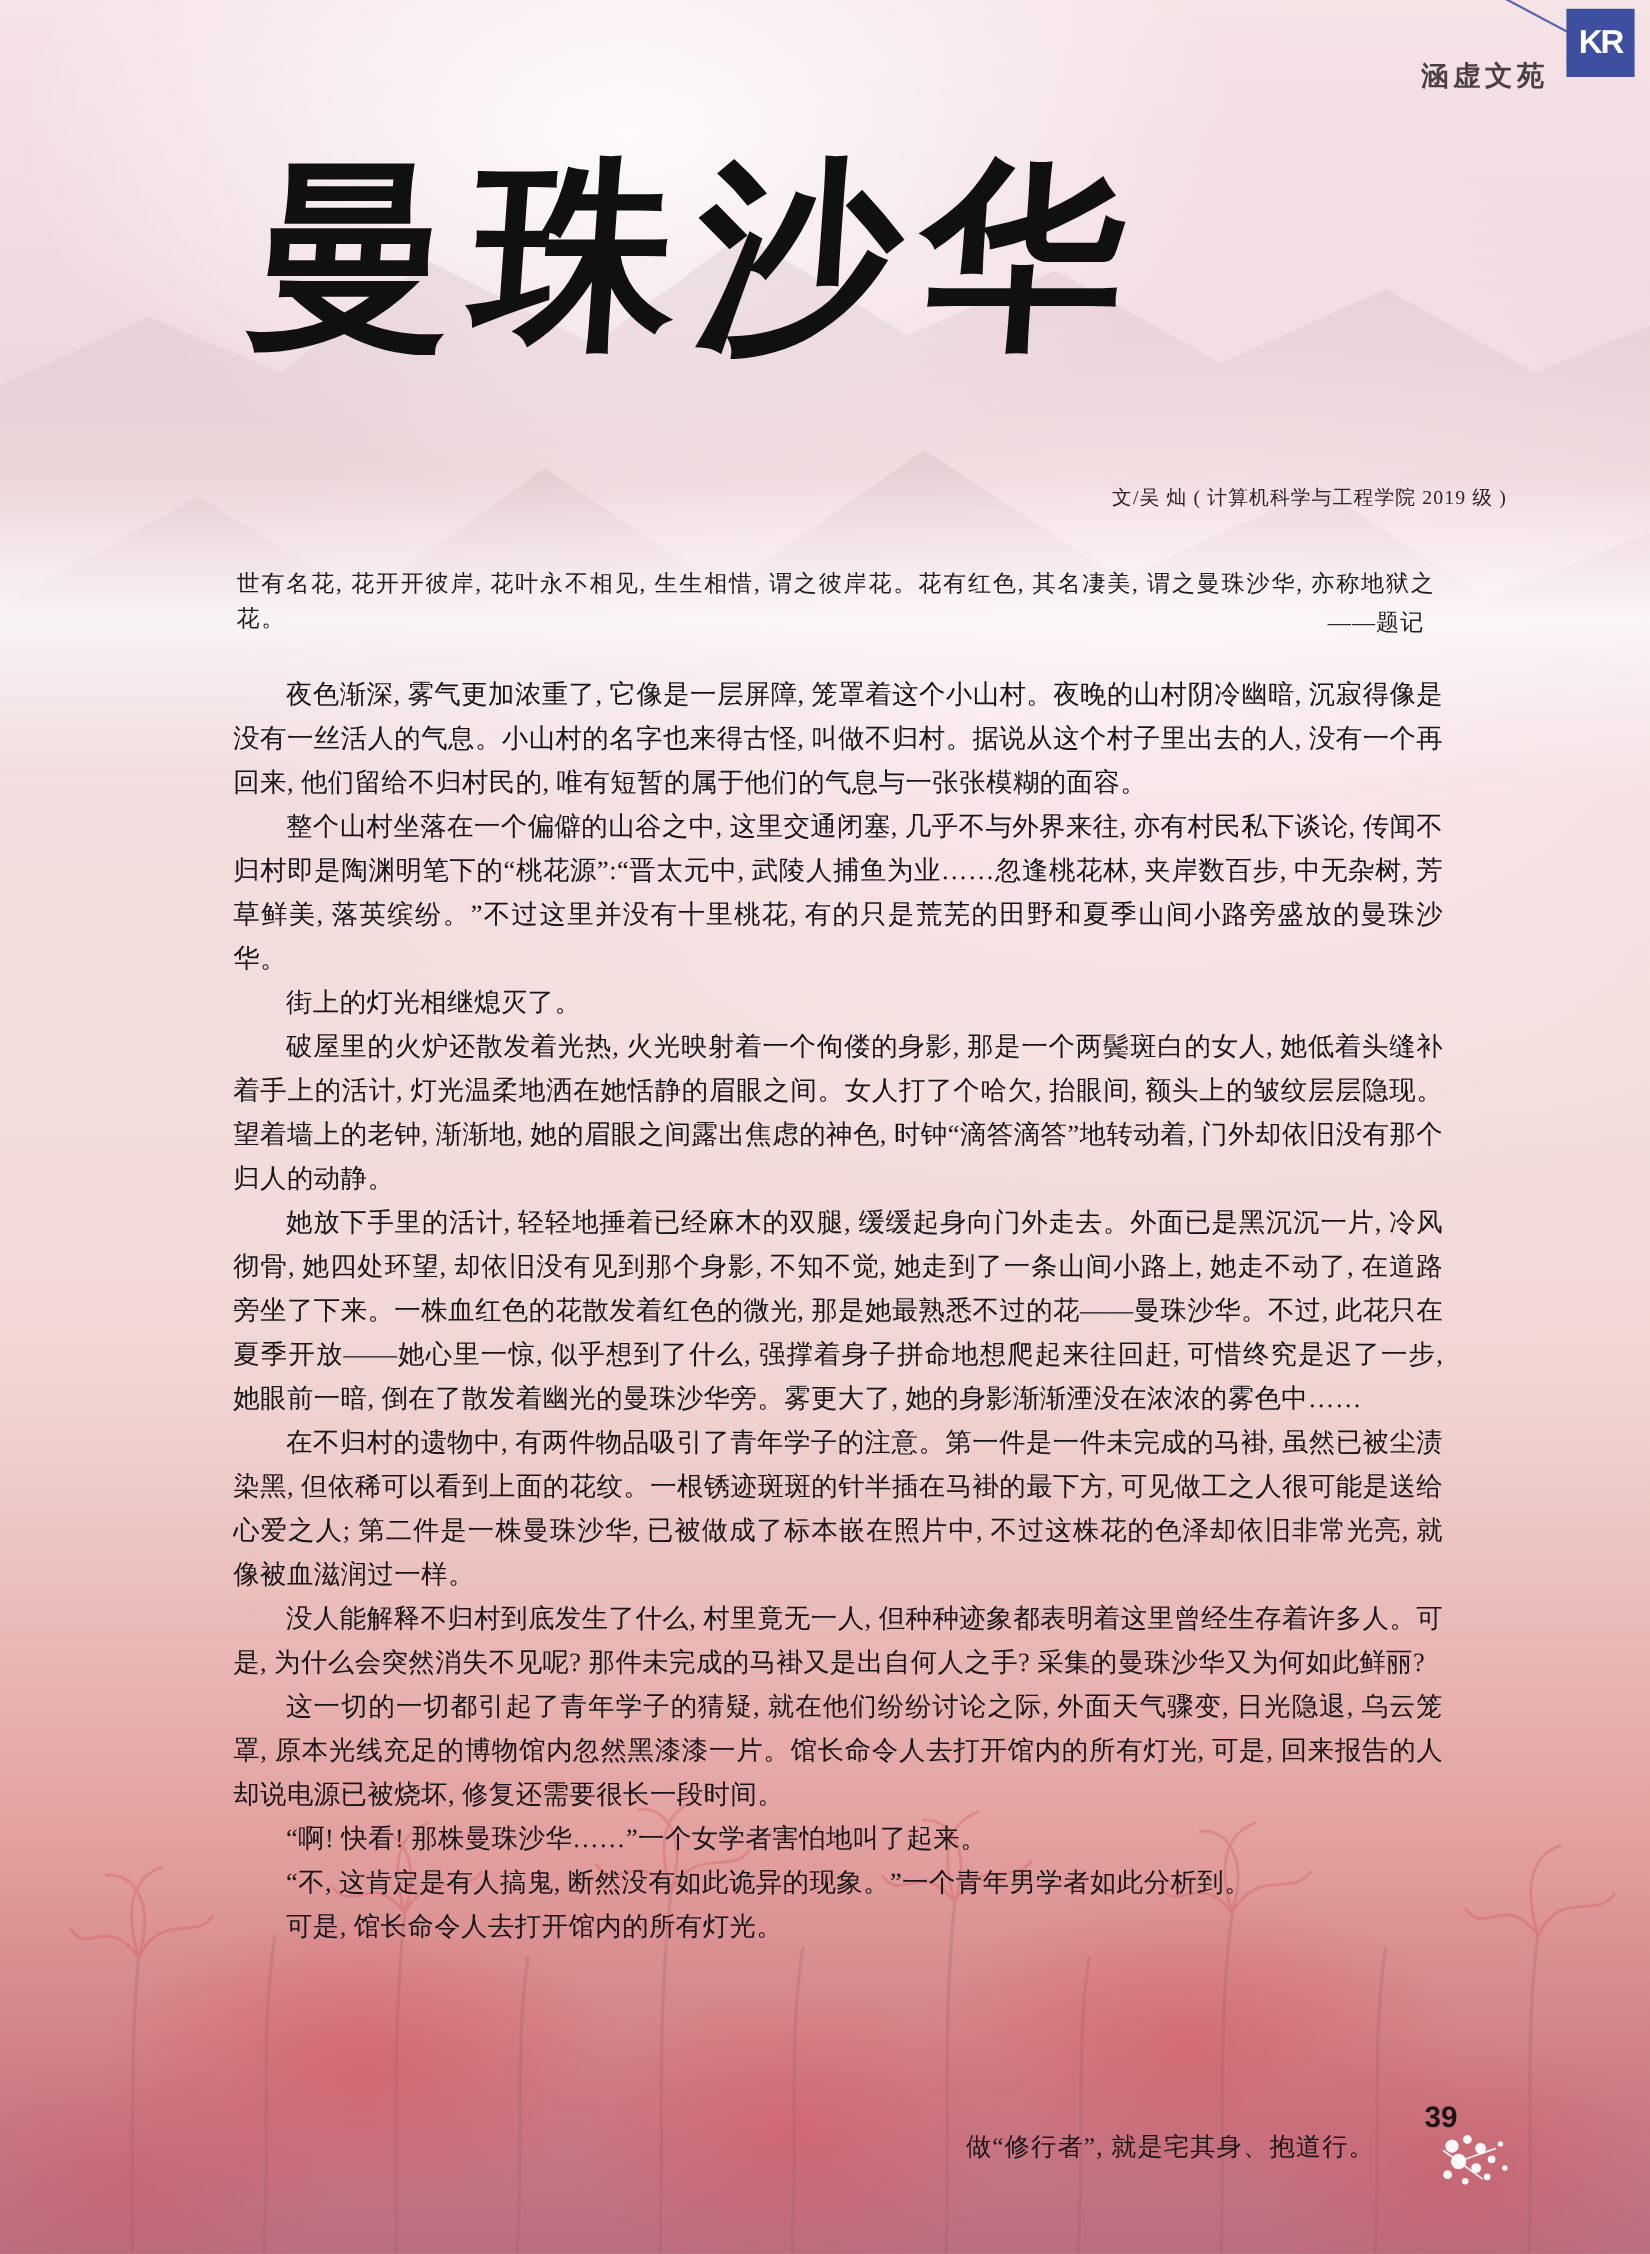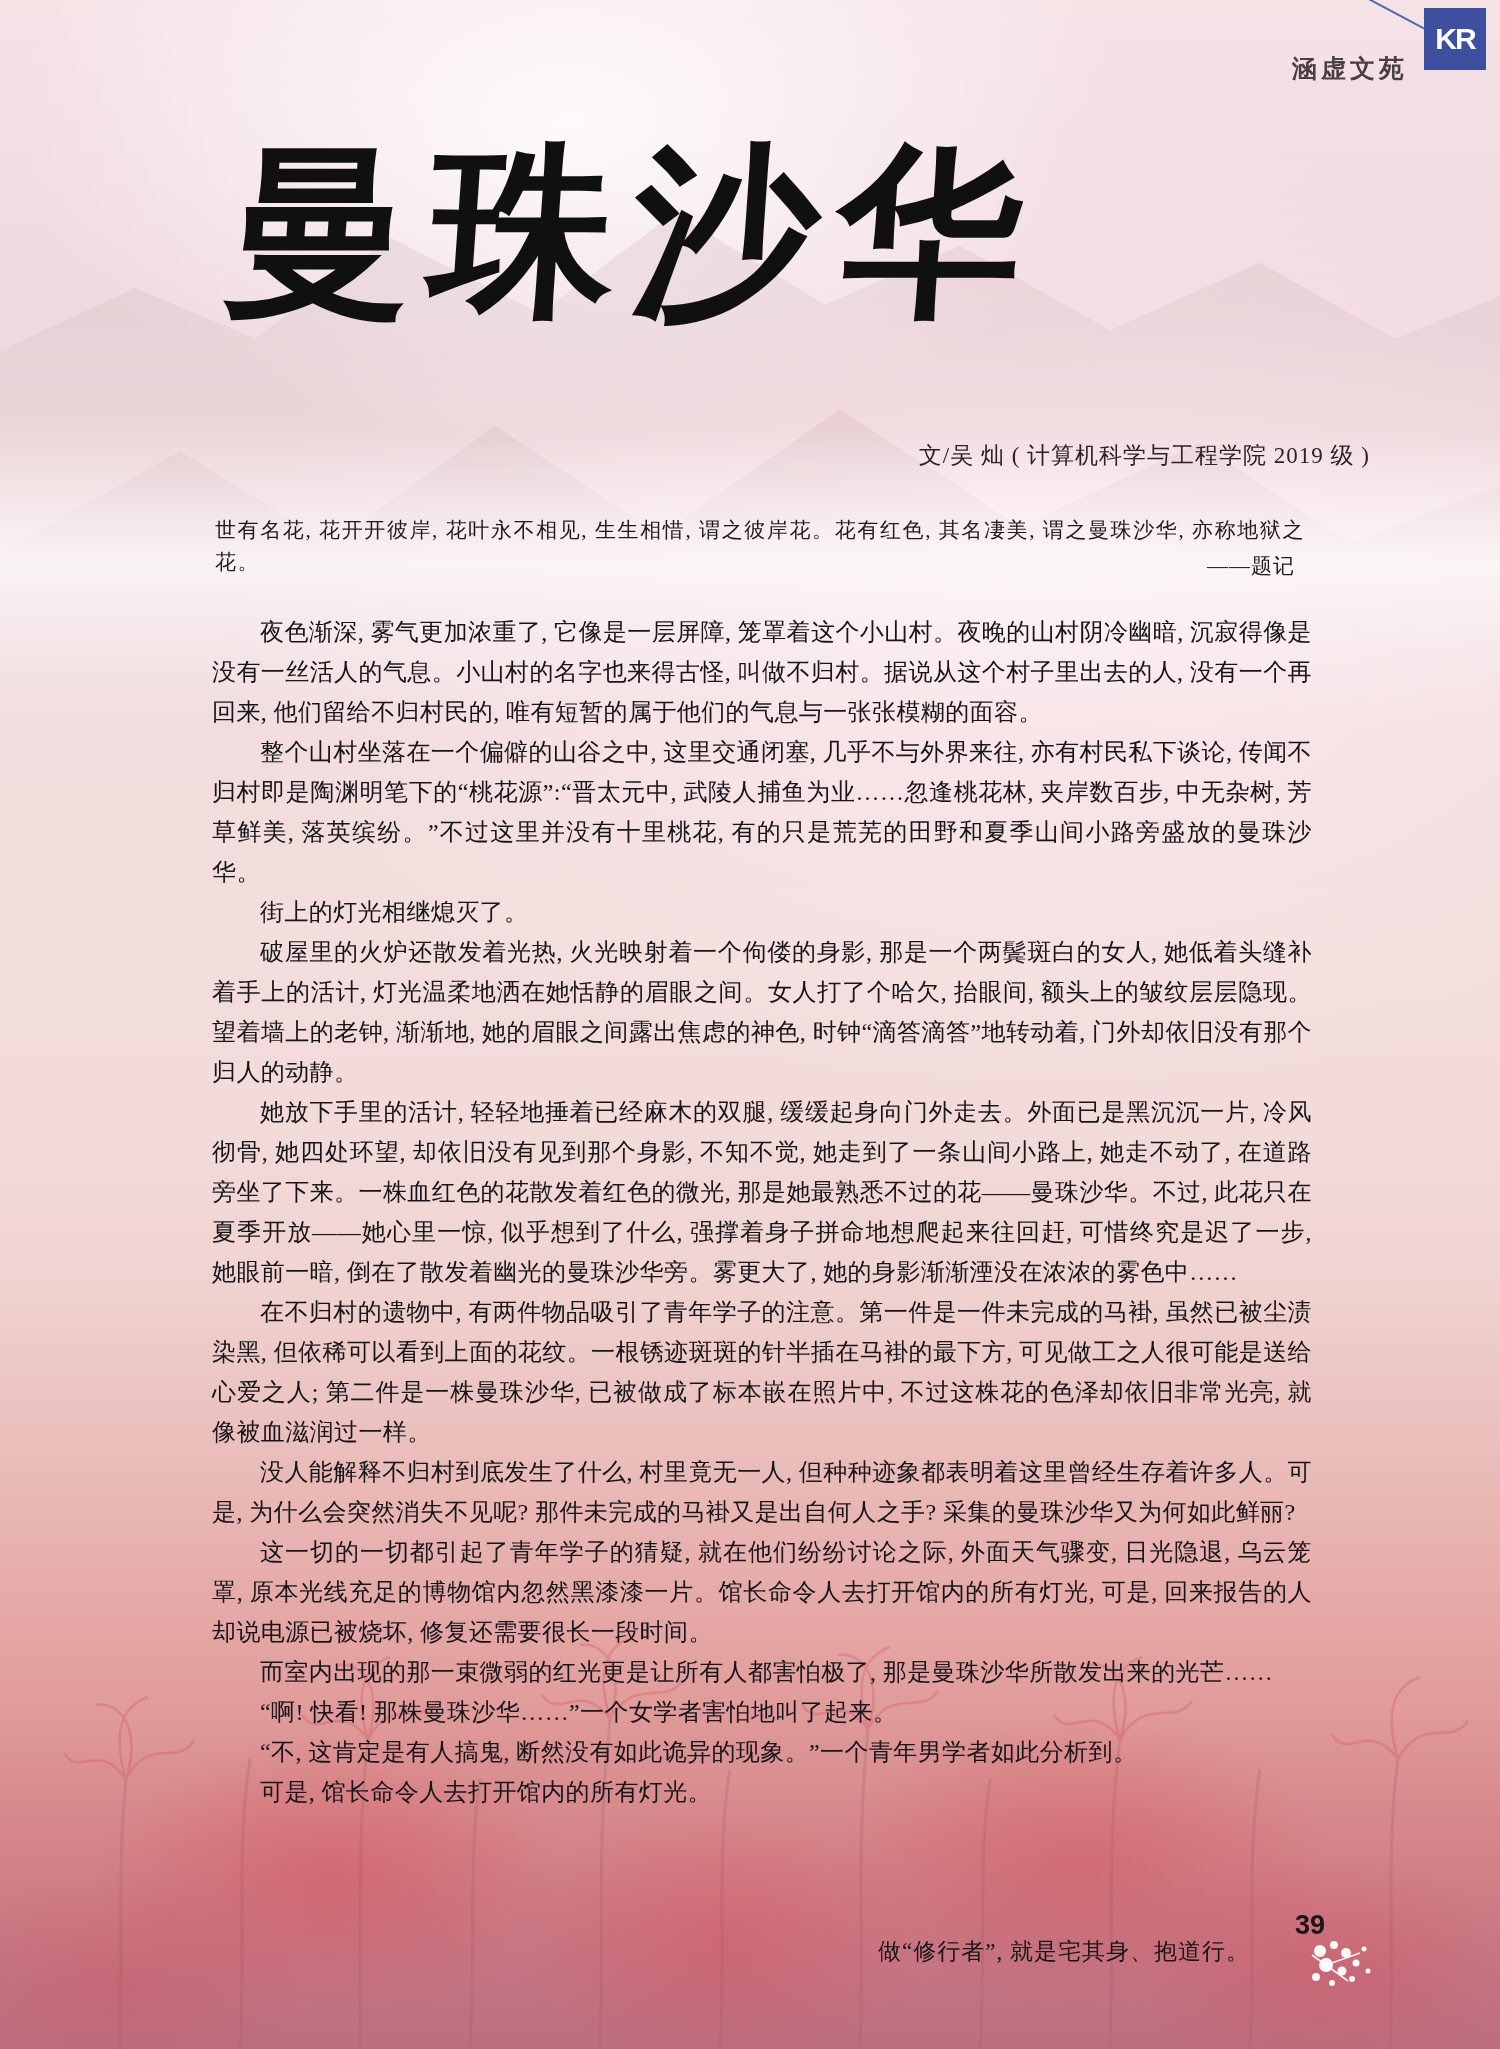--- a/index.html
+++ b/index.html
@@ -178,21 +178,21 @@
     color: #101010;
     letter-spacing: 18px;
     white-space: nowrap;
     transform: skewX(-4deg);
   }
 
   .byline {
     position: absolute;
     top: 440px;
     right: 130px;
-    font-size: 23px;
+    font-size: 18px;
     color: #2a2226;
     font-family: "Liberation Serif", serif;
     letter-spacing: 1px;
     text-align: center;
   }
 
   
   .epigraph {
     position: absolute;
     top: 515px;
@@ -313,21 +313,20 @@
 
   <div class="body-text" id="body-text">
       <p>夜色渐深, 雾气更加浓重了, 它像是一层屏障, 笼罩着这个小山村。夜晚的山村阴冷幽暗, 沉寂得像是没有一丝活人的气息。小山村的名字也来得古怪, 叫做不归村。据说从这个村子里出去的人, 没有一个再回来, 他们留给不归村民的, 唯有短暂的属于他们的气息与一张张模糊的面容。</p>
       <p>整个山村坐落在一个偏僻的山谷之中, 这里交通闭塞, 几乎不与外界来往, 亦有村民私下谈论, 传闻不归村即是陶渊明笔下的“桃花源”:“晋太元中, 武陵人捕鱼为业……忽逢桃花林, 夹岸数百步, 中无杂树, 芳草鲜美, 落英缤纷。”不过这里并没有十里桃花, 有的只是荒芜的田野和夏季山间小路旁盛放的曼珠沙华。</p>
       <p>街上的灯光相继熄灭了。</p>
       <p>破屋里的火炉还散发着光热, 火光映射着一个佝偻的身影, 那是一个两鬓斑白的女人, 她低着头缝补着手上的活计, 灯光温柔地洒在她恬静的眉眼之间。女人打了个哈欠, 抬眼间, 额头上的皱纹层层隐现。望着墙上的老钟, 渐渐地, 她的眉眼之间露出焦虑的神色, 时钟“滴答滴答”地转动着, 门外却依旧没有那个归人的动静。</p>
       <p>她放下手里的活计, 轻轻地捶着已经麻木的双腿, 缓缓起身向门外走去。外面已是黑沉沉一片, 冷风彻骨, 她四处环望, 却依旧没有见到那个身影, 不知不觉, 她走到了一条山间小路上, 她走不动了, 在道路旁坐了下来。一株血红色的花散发着红色的微光, 那是她最熟悉不过的花——曼珠沙华。不过, 此花只在夏季开放——她心里一惊, 似乎想到了什么, 强撑着身子拼命地想爬起来往回赶, 可惜终究是迟了一步, 她眼前一暗, 倒在了散发着幽光的曼珠沙华旁。雾更大了, 她的身影渐渐湮没在浓浓的雾色中……</p>
       <p>在不归村的遗物中, 有两件物品吸引了青年学子的注意。第一件是一件未完成的马褂, 虽然已被尘渍染黑, 但依稀可以看到上面的花纹。一根锈迹斑斑的针半插在马褂的最下方, 可见做工之人很可能是送给心爱之人; 第二件是一株曼珠沙华, 已被做成了标本嵌在照片中, 不过这株花的色泽却依旧非常光亮, 就像被血滋润过一样。</p>
       <p>没人能解释不归村到底发生了什么, 村里竟无一人, 但种种迹象都表明着这里曾经生存着许多人。可是, 为什么会突然消失不见呢? 那件未完成的马褂又是出自何人之手? 采集的曼珠沙华又为何如此鲜丽?</p>
       <p>这一切的一切都引起了青年学子的猜疑, 就在他们纷纷讨论之际, 外面天气骤变, 日光隐退, 乌云笼罩, 原本光线充足的博物馆内忽然黑漆漆一片。馆长命令人去打开馆内的所有灯光, 可是, 回来报告的人却说电源已被烧坏, 修复还需要很长一段时间。</p>
-      <p>而室内出现的那一束微弱的红光更是让所有人都害怕极了, 那是曼珠沙华所散发出来的光芒……</p>
       <p>“啊! 快看! 那株曼珠沙华……”一个女学者害怕地叫了起来。</p>
       <p>“不, 这肯定是有人搞鬼, 断然没有如此诡异的现象。”一个青年男学者如此分析到。</p>
       <p>可是, 馆长命令人去打开馆内的所有灯光。</p>
     </div>
 
   <div class="footer-quote">做“修行者”, 就是宅其身、抱道行。</div>
   <div class="page-number">39</div>
   <svg class="footer-deco" viewBox="0 0 76 52">
     <g fill="#ffffff" opacity="0.95">
       <circle cx="16" cy="12" r="6"></circle>

